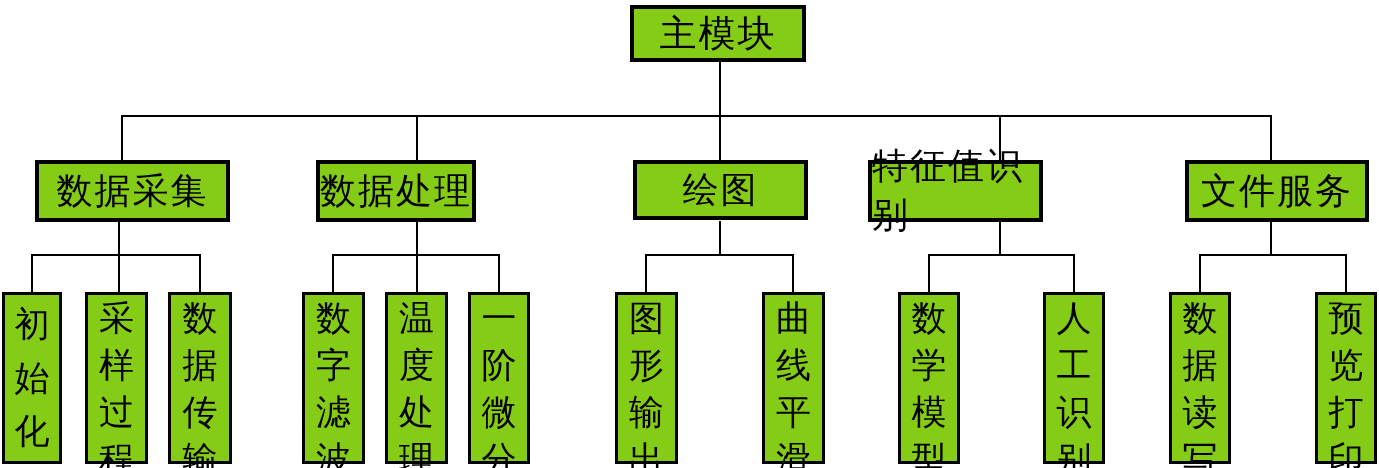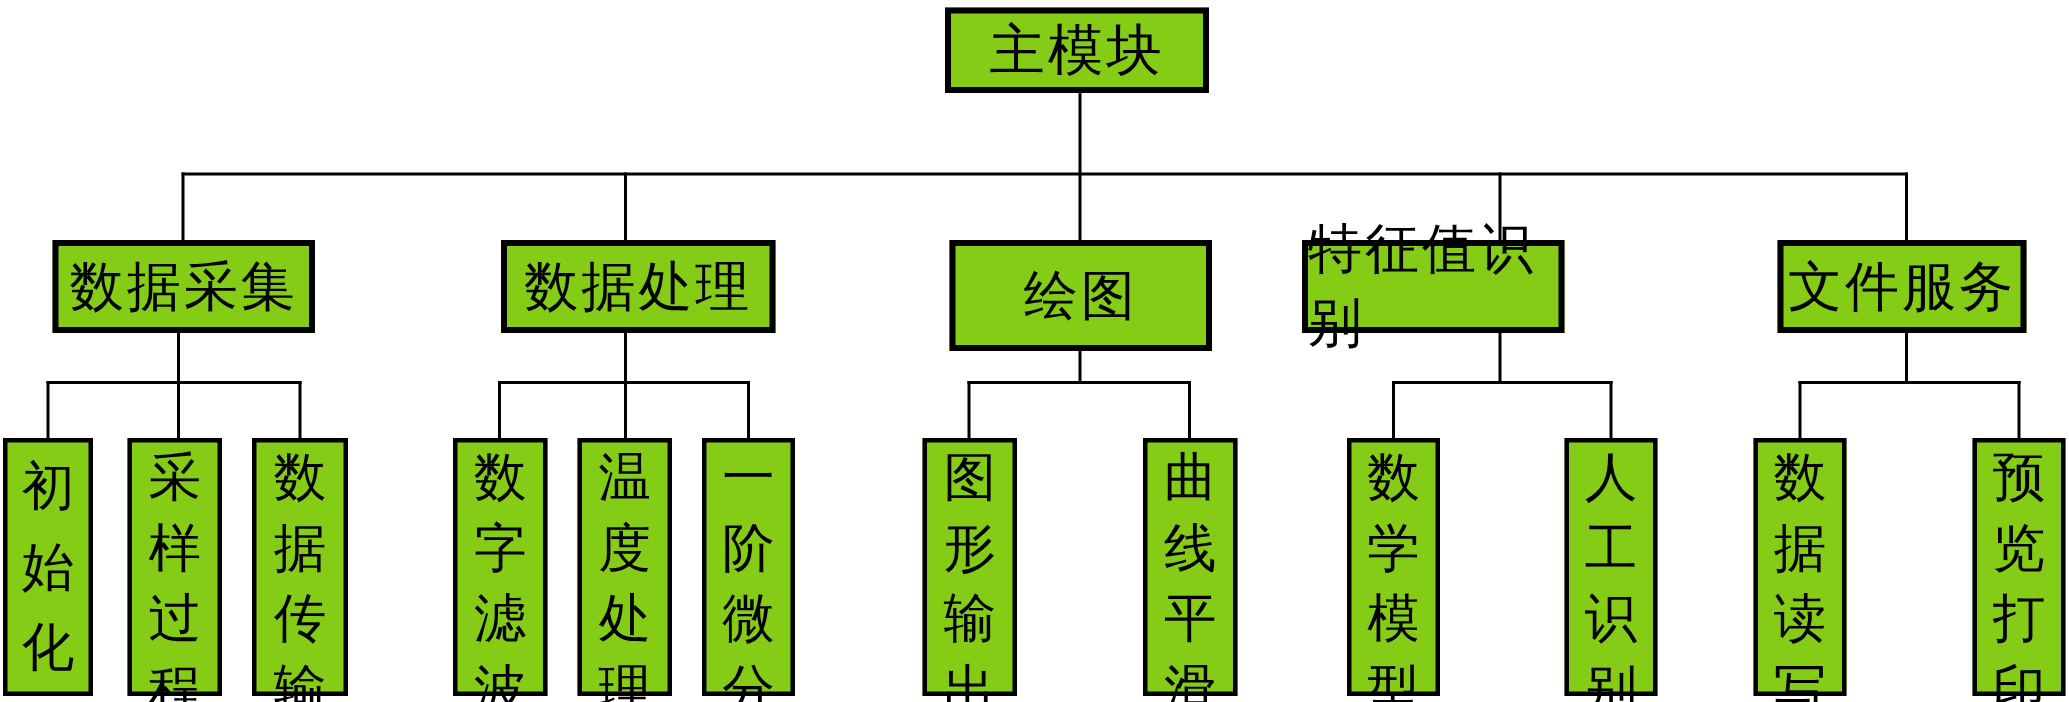--- a/index.html
+++ b/index.html
@@ -88,33 +88,33 @@
 
   <div class="line" style="left:1270px; top:221px; width:2px; height:35px;"></div>
   <div class="line" style="left:1199px; top:254px; width:148px; height:2px;"></div>
   <div class="line" style="left:1199px; top:254px; width:2px; height:40px;"></div>
   <div class="line" style="left:1345px; top:254px; width:2px; height:40px;"></div>
 
   <div class="box lvl1" style="left:630px; top:5px; width:176px; height:57px;">
     <span>主模块</span>
   </div>
 
-  <div class="box lvl2" style="left:35px; top:160px; width:175px; height:62px;text-align:right;">
+  <div class="box lvl2" style="left:35px; top:160px; width:195px; height:62px;text-align:right;">
     <span>数据采集</span>
   </div>
-  <div class="box lvl2" style="left:334px; top:160px; width:183px; height:62px;font-family:Liberation Serif, serif;">
+  <div class="box lvl2" style="left:316px; top:160px; width:160px; height:62px;font-family:Liberation Serif, serif;">
     <span>数据处理</span>
   </div>
-  <div class="box lvl2" style="left:633px; top:160px; width:175px; height:74px;">
+  <div class="box lvl2" style="left:633px; top:160px; width:175px; height:60px;">
     <span>绘图</span>
   </div>
   <div class="box lvl2" style="left:868px; top:160px; width:175px; height:62px;">
     <span>特征值识别</span>
   </div>
-  <div class="box lvl2" style="left:1185px; top:160px; width:166px; height:62px;">
+  <div class="box lvl2" style="left:1185px; top:160px; width:184px; height:62px;">
     <span>文件服务</span>
   </div>
 
   <div class="box lvl3" style="left:2px; top:292px; width:60px; height:172px;">
     <span class="vtext">
         <span>初</span>
         <span>始</span>
         <span>化</span>
       </span>
   </div>

